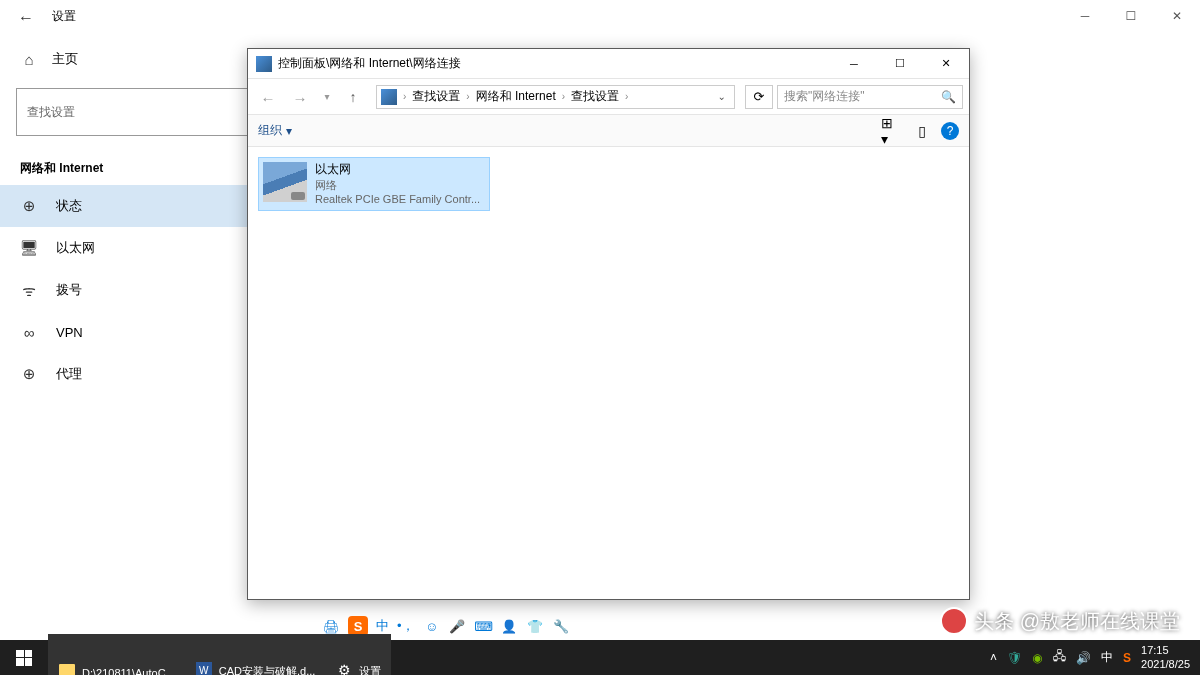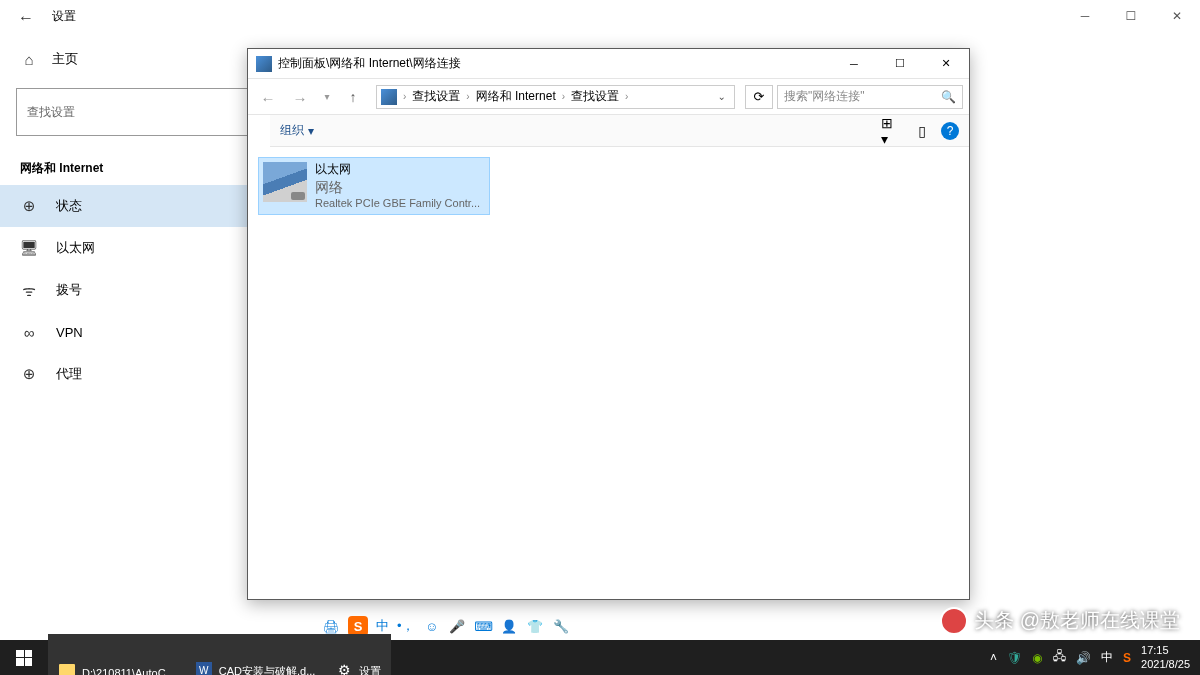--- a/index.html
+++ b/index.html
@@ -32,33 +32,33 @@
 .cp-nav-arrow { width: 28px; height: 28px; display: flex; align-items: center; justify-content: center; color: #999; font-size: 15px; }
 .cp-nav-arrow.down { width: 18px; font-size: 10px; }
 .cp-nav-up { width: 26px; text-align: center; color: #555; font-size: 14px; }
 .cp-address { flex: 1; height: 24px; border: 1px solid #ccc; display: flex; align-items: center; padding: 0 4px; font-size: 12px; gap: 4px; margin: 0 6px; }
 .cp-addr-icon { width: 16px; height: 16px; background: linear-gradient(135deg,#4a90d9,#2e5c8a); }
 .cp-bc-sep { color: #888; font-size: 10px; margin: 0 2px; }
 .cp-addr-drop { margin-left: auto; color: #555; font-size: 10px; padding: 0 4px; }
 .cp-refresh { width: 28px; height: 24px; border: 1px solid #ccc; display: flex; align-items: center; justify-content: center; font-size: 13px; }
 .cp-search { width: 186px; height: 24px; border: 1px solid #ccc; display: flex; align-items: center; padding: 0 6px; font-size: 12px; color: #888; justify-content: space-between; }
 
-.cp-toolbar { height: 32px; display: flex; align-items: center; padding: 0 10px; border-bottom: 1px solid #e5e5e5; background: #fafafa; margin-left: 22px; }
+.cp-toolbar { height: 32px; display: flex; align-items: center; padding: 0 10px; border-bottom: 1px solid #e5e5e5; background: #fafafa; }
 .cp-organize { font-size: 12px; color: #1e4f8a; display: flex; align-items: center; gap: 4px; }
 .cp-tool-right { margin-left: auto; display: flex; gap: 8px; align-items: center; }
 .cp-tool-icon { width: 22px; height: 22px; display: flex; align-items: center; justify-content: center; font-size: 14px; }
 .help-icon { width: 18px; height: 18px; border-radius: 50%; background: #0078d7; color: #fff; font-size: 12px; display: flex; align-items: center; justify-content: center; }
 
 .cp-content { height: 420px; padding: 10px; position: relative; }
 .net-item { display: flex; width: 232px; padding: 4px; background: #cce8ff; border: 1px solid #99d1ff; gap: 8px; }
 .net-icon { width: 44px; height: 40px; background: linear-gradient(160deg,#7aa8d8 40%,#4a7db5 40%,#4a7db5 60%,#d0d0d0 60%); position: relative; }
 .net-icon::after { content:""; position:absolute; bottom:2px; right:2px; width:14px; height:8px; background:#888; border-radius:2px; }
 .net-text { font-size: 12px; line-height: 1.3; }
 .net-name { color: #000; }
-.net-sub { color: #666; font-size: 14px; }
+.net-sub { color: #666; font-size: 11px; }
 .net-desc { color: #666; font-size: 11px; white-space: nowrap; overflow: hidden; max-width: 170px; }
 .tooltip { position: absolute; left: 98px; top: 48px; background: #fff; border: 1px solid #767676; padding: 2px 6px; font-size: 11px; color: #555; }
 
 .cp-status { height: 28px; border-top: 1px solid #e5e5e5; display: flex; align-items: center; padding: 0 10px; font-size: 12px; color: #555; justify-content: space-between; }
 .cp-status-views { display: flex; gap: 6px; }
 .view-btn { width: 22px; height: 18px; border: 1px solid #ccc; font-size: 10px; display: flex; align-items: center; justify-content: center; }
 
 
 .ime-bar { position: absolute; left: 322px; top: 614px; height: 24px; display: flex; align-items: center; gap: 8px; font-size: 13px; color: #0078d7; }
 .ime-icon { width: 18px; height: 18px; display: flex; align-items: center; justify-content: center; }
@@ -73,21 +73,21 @@
 .task-item.running { background: #333; border-bottom-color: #76b9ed; }
 .task-item.active { background: #4a4a4a; border-bottom-color: #76b9ed; }
 .task-icon { width: 18px; height: 18px; flex-shrink: 0; display: flex; align-items: center; justify-content: center; }
 .task-label { white-space: nowrap; overflow: hidden; text-overflow: ellipsis; font-size: 11px; }
 .folder-ico { background: #ffd76a; width: 16px; height: 12px; border-radius: 1px; }
 .word-ico { background: #2b579a; width: 16px; height: 16px; color: #fff; font-size: 10px; display: flex; align-items: center; justify-content: center; }
 .gear-ico { color: #fff; font-size: 14px; }
 .tray { margin-left: auto; display: flex; align-items: center; gap: 10px; padding-right: 10px; font-size: 11px; color: #fff; }
 .tray-icon { font-size: 12px; }
 .tray-time { text-align: left; line-height: 1.2; }
-.watermark { position: absolute; right: 20px; bottom: 40px; color: #fff; font-size: 20px; font-weight: 500; text-shadow: 0 0 4px rgba(0,0,0,0.8); display: flex; align-items: flex-start; gap: 6px; pointer-events: none; }
+.watermark { position: absolute; right: 20px; bottom: 40px; color: #fff; font-size: 20px; font-weight: 500; text-shadow: 0 0 4px rgba(0,0,0,0.8); display: flex; align-items: center; gap: 6px; pointer-events: none; }
 .wm-avatar { width: 28px; height: 28px; border-radius: 50%; background: #d44; border: 2px solid #fff; }
 </style>
 </head>
 <body>
 
 <div class="settings-window">
   <div class="settings-header">
     <div class="settings-back">←</div>
     <div class="settings-title">设置</div>
     <div class="win-controls">

